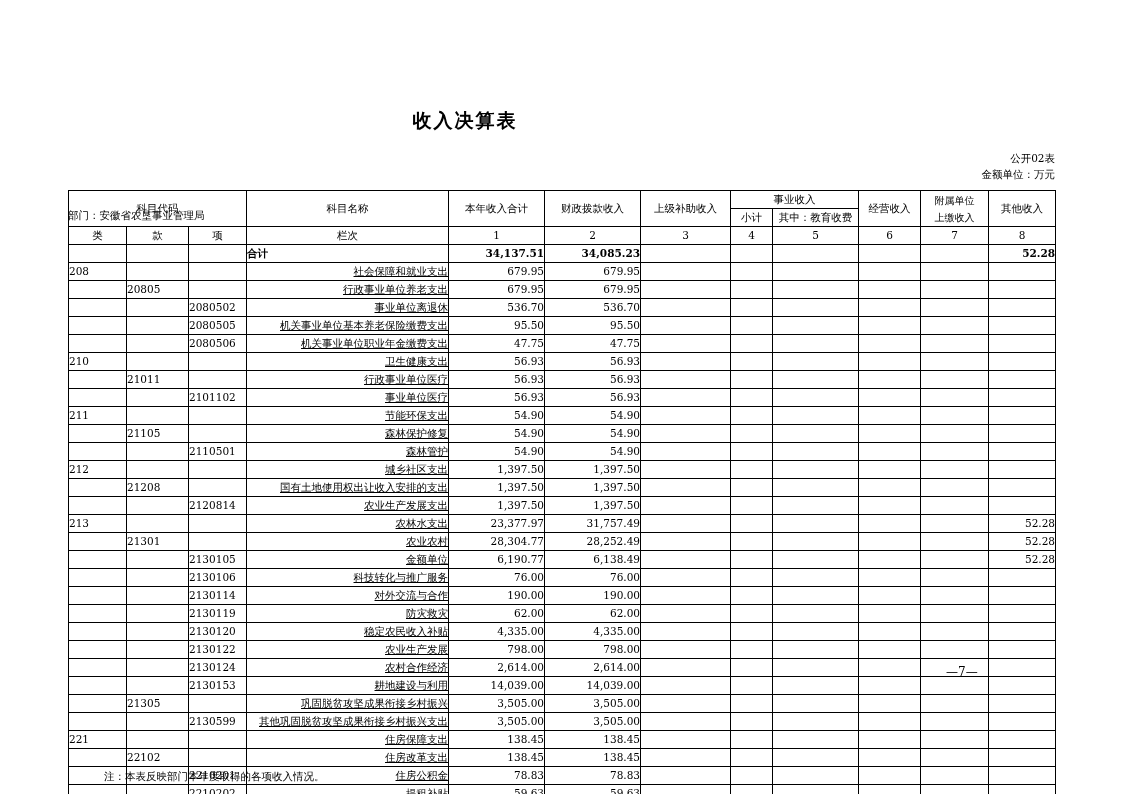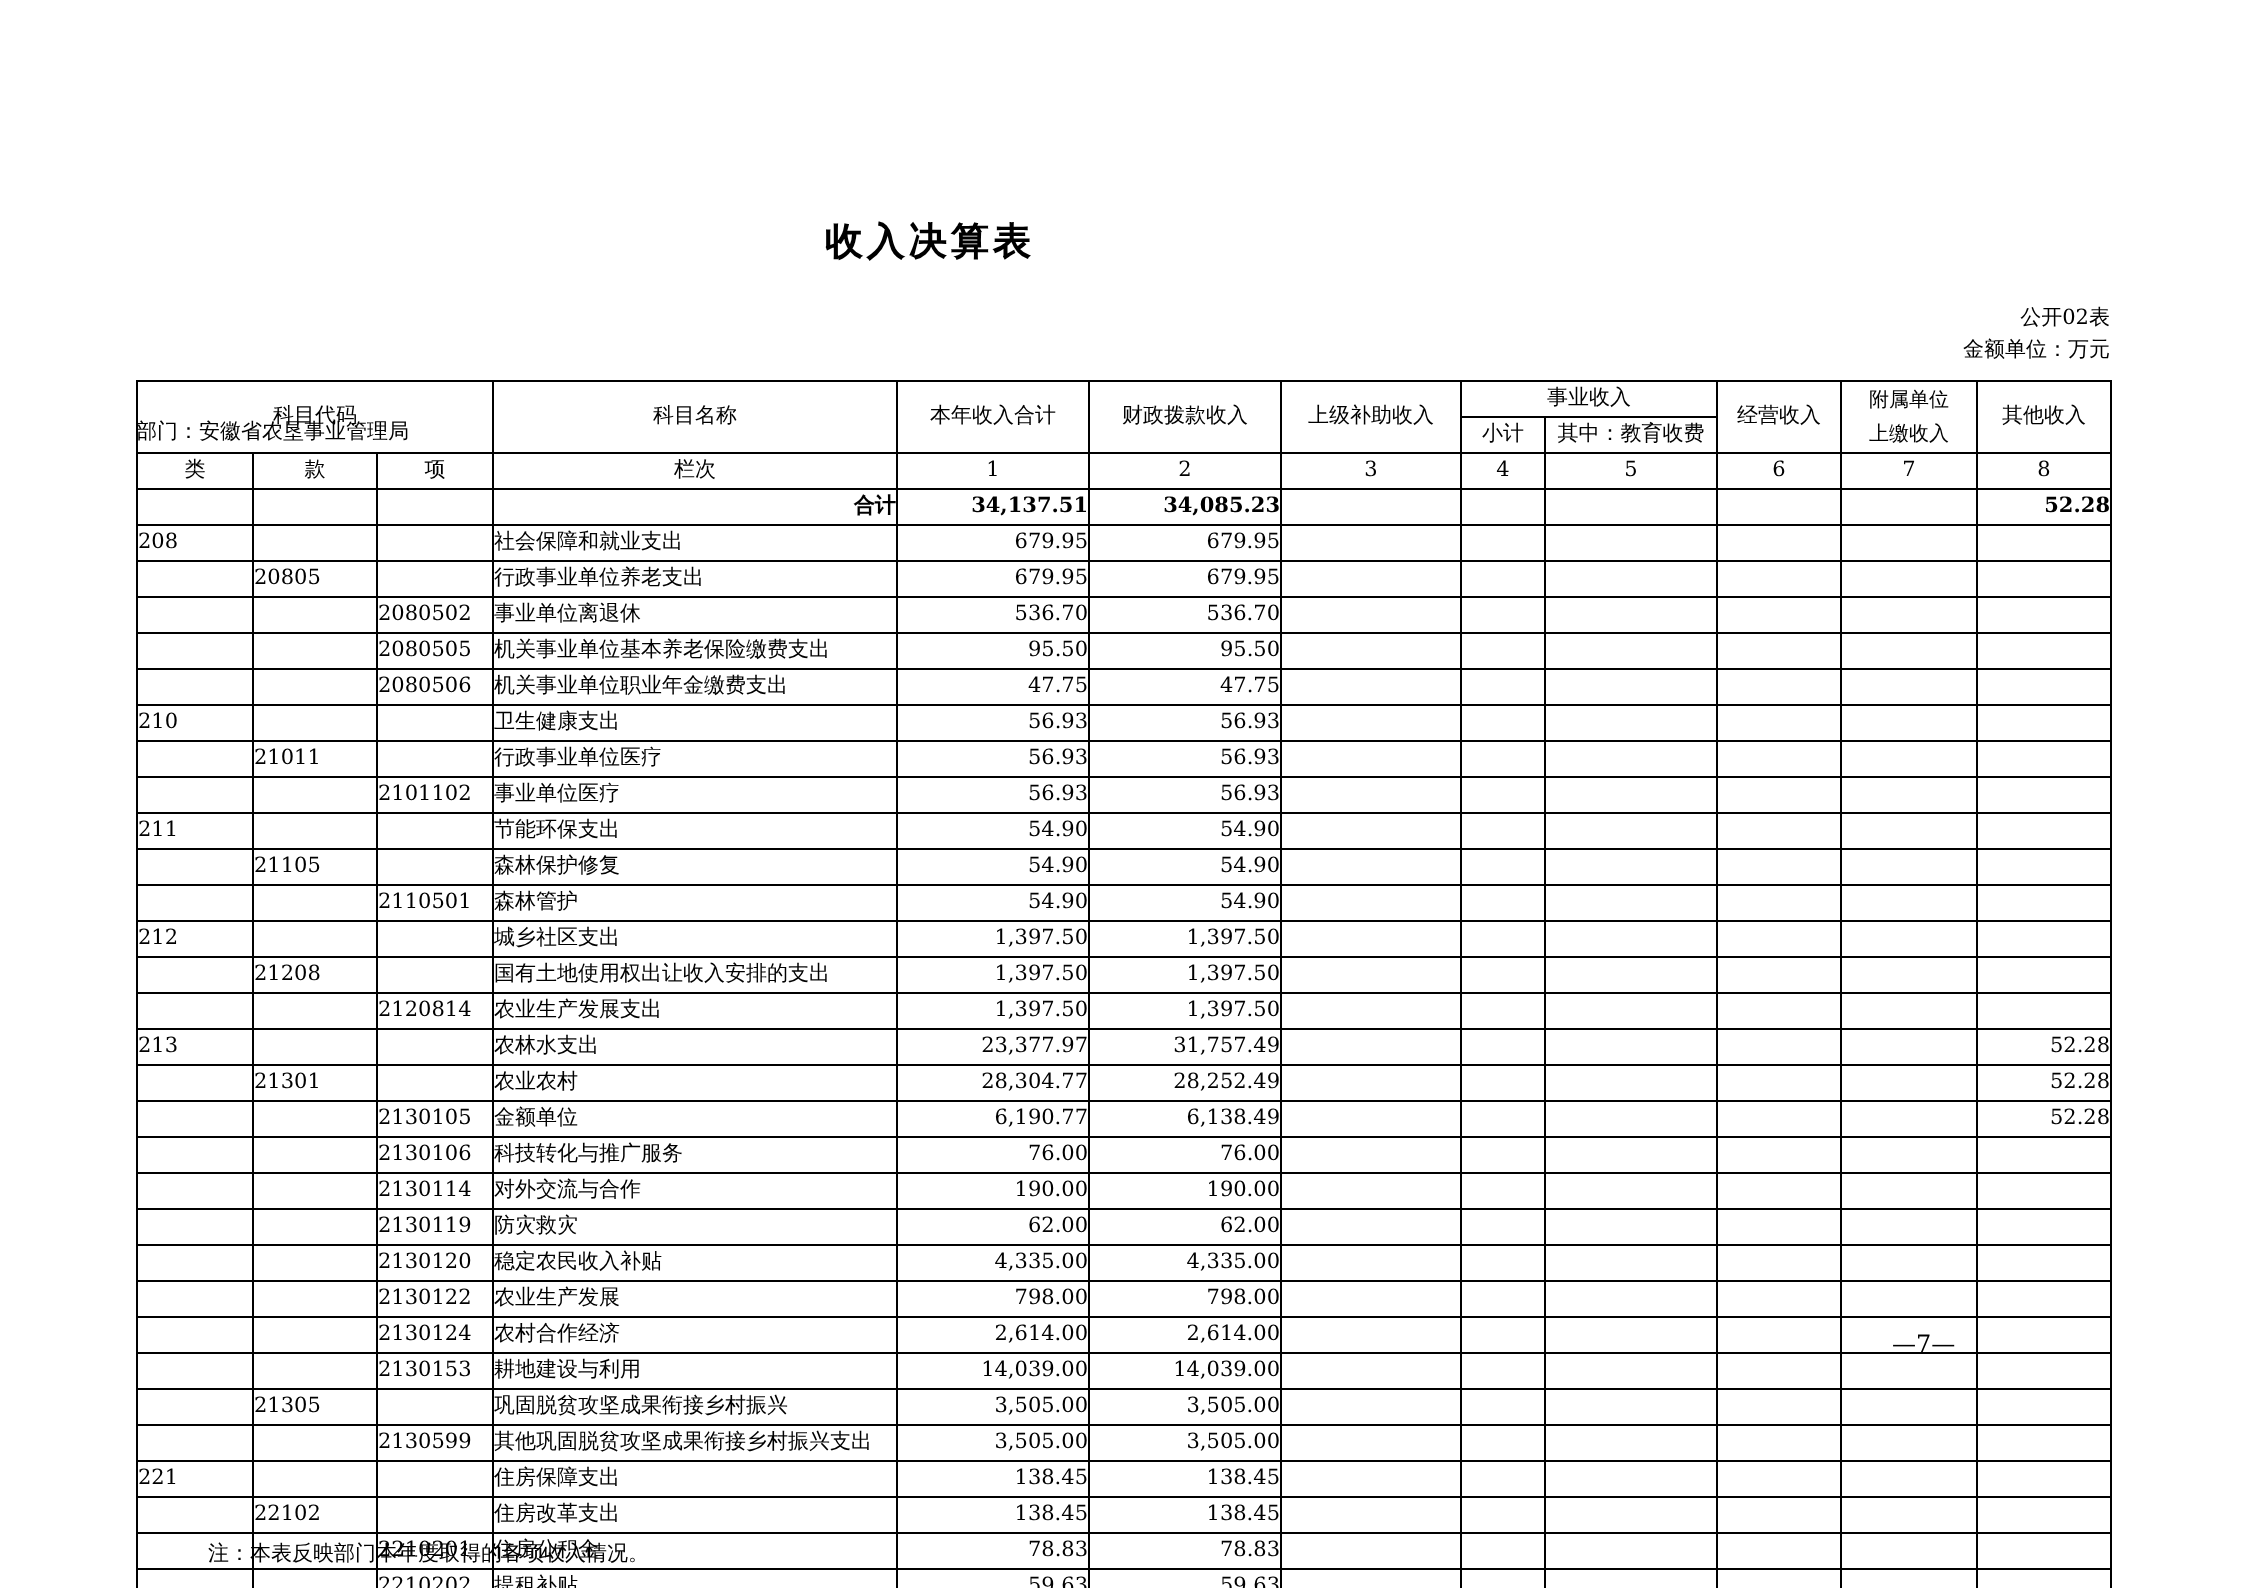--- a/index.html
+++ b/index.html
@@ -72,30 +72,31 @@
     white-space: nowrap;
   }
   th.hdr {
     text-align: center;
   }
   td.code {
     text-align: left;
     padding-left: 3px;
   }
   td.name {
-    text-align: left;
+    text-align: right;
     padding-left: 4px;
+    text-decoration: underline;
   }
   td.num {
     text-align: right;
     padding-right: 4px;
     font-family: "DejaVu Serif", serif;
   }
   td.ctr {
-    text-align: right;
+    text-align: left;
   }
   tr.total td {
     font-weight: bold;
   }
   .note {
     position: absolute;
     left: 68px;
     top: 770px;
     font-size: 10.5px;
     font-family: "DejaVu Serif", serif;

